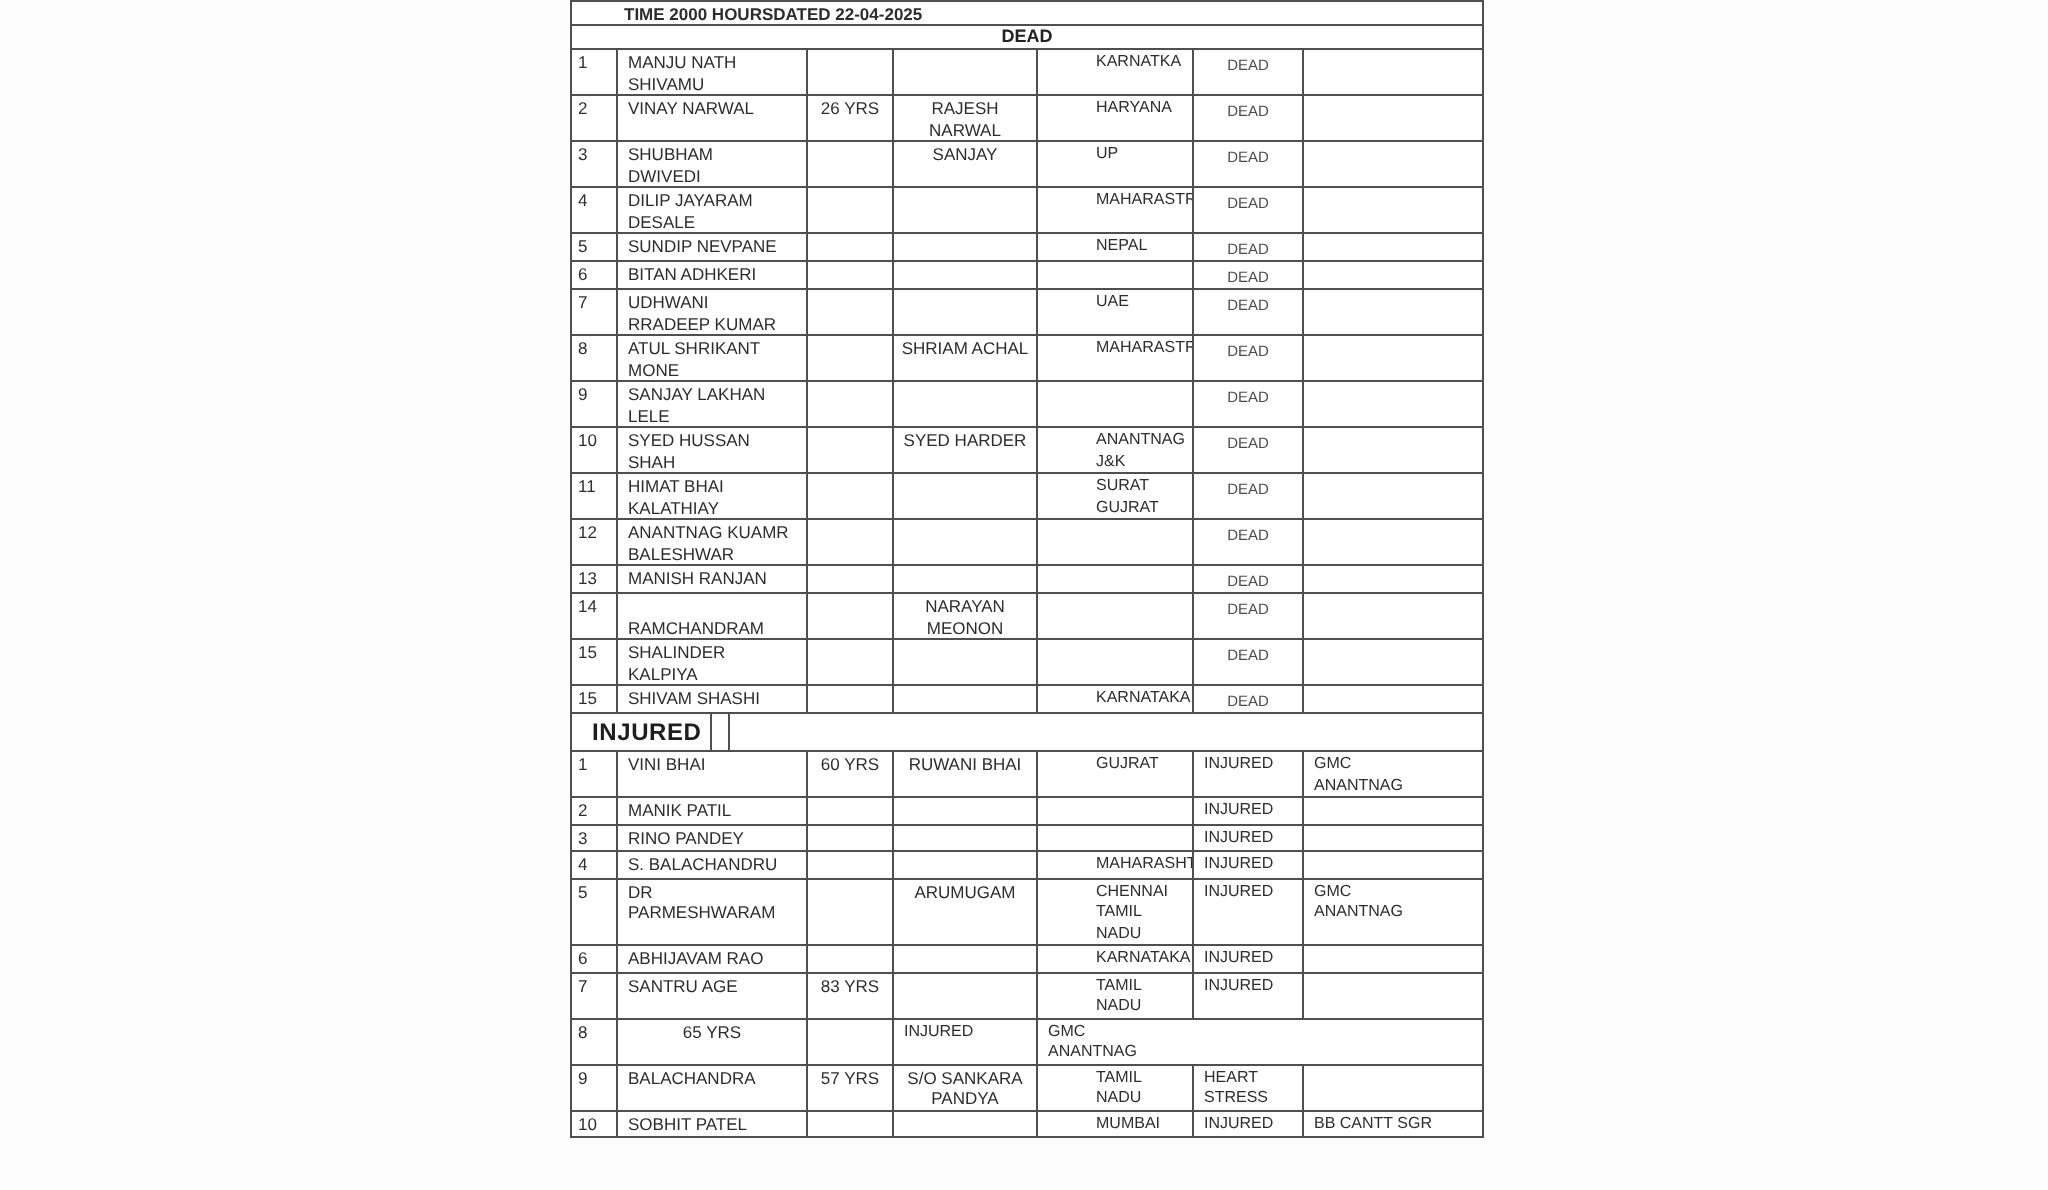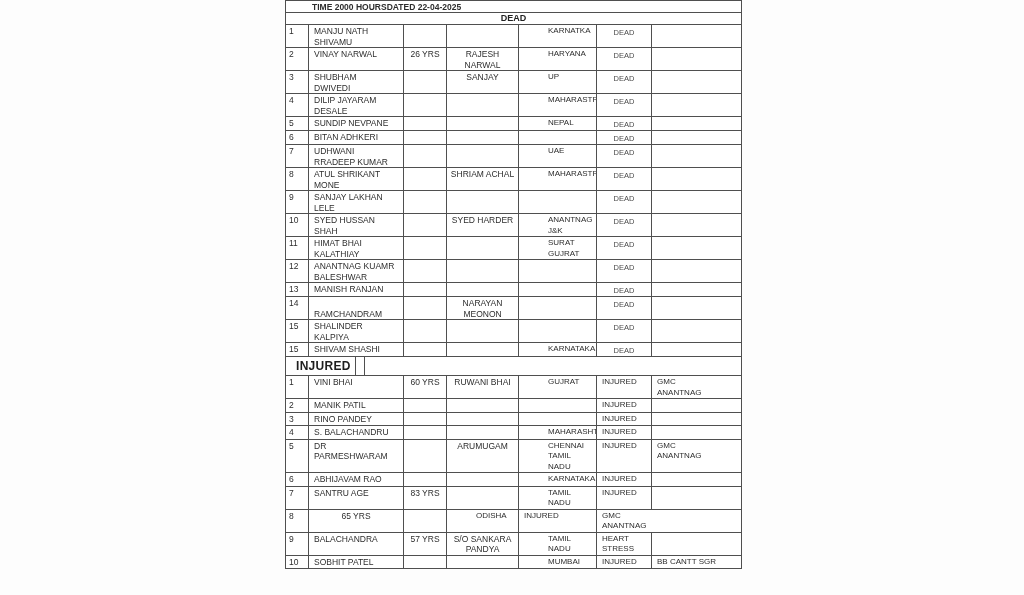--- a/index.html
+++ b/index.html
@@ -362,21 +362,20 @@
             <div class="c-age">83 YRS</div>
             <div class="c-parentage"></div>
             <div class="c-state">TAMIL NADU</div>
             <div class="c-status">INJURED</div>
             <div class="c-admitted"></div>
           </div>
           <div class="grid row">
             <div class="c-sno">8</div>
             <div class="c-age">65 YRS</div>
             <div class="c-parentage"></div>
-            <div class="c-state">ODISHA</div>
             <div class="c-status">INJURED</div>
             <div class="c-admitted">GMC
 ANANTNAG</div>
           </div>
           <div class="grid row">
             <div class="c-sno">9</div>
             <div class="c-name">BALACHANDRA</div>
             <div class="c-age">57 YRS</div>
             <div class="c-parentage">S/O SANKARA
 PANDYA</div>

